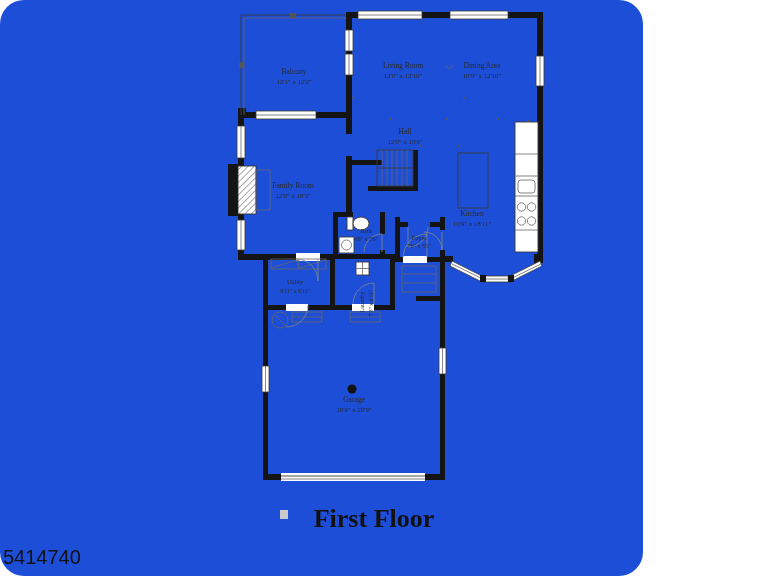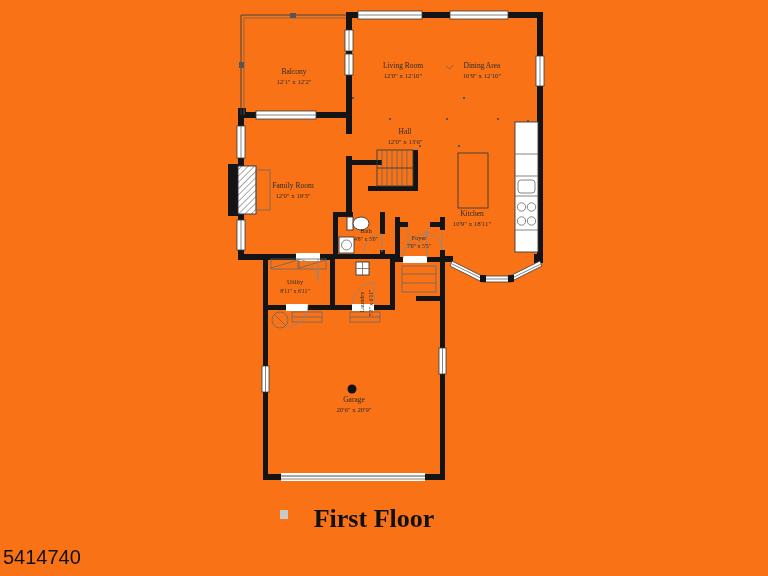--- a/index.html
+++ b/index.html
@@ -1,16 +1,16 @@
 <!DOCTYPE html>
 <html><head>
 <meta charset="utf-8">
 <style>
   html,body{margin:0;padding:0;background:#ffffff;}
-  .stage{position:relative;width:768px;height:576px;background:#f97316;overflow:hidden;}
+  .stage{position:relative;width:643px;height:576px;background:#1d4ed8;overflow:hidden;border-radius:24px;}
   svg text{font-family:"Liberation Serif", serif; fill:#2b2b2b;}
   .room-name{font-size:7.5px;}
   .room-dims{font-size:6.8px;}
   .room-name-sm{font-size:6.2px;}
   .room-dims-sm{font-size:5.8px;}
   .plan-title{font-size:26px;font-weight:bold;fill:#111;}
   .listing-id{font-family:"Liberation Sans", sans-serif;font-size:20px;fill:#111;}
   .wall{fill:#141414;stroke:none;}
   .thin{fill:none;stroke:#3a3a3a;stroke-width:0.9;}
   .thin2{fill:none;stroke:#666;stroke-width:0.8;}

